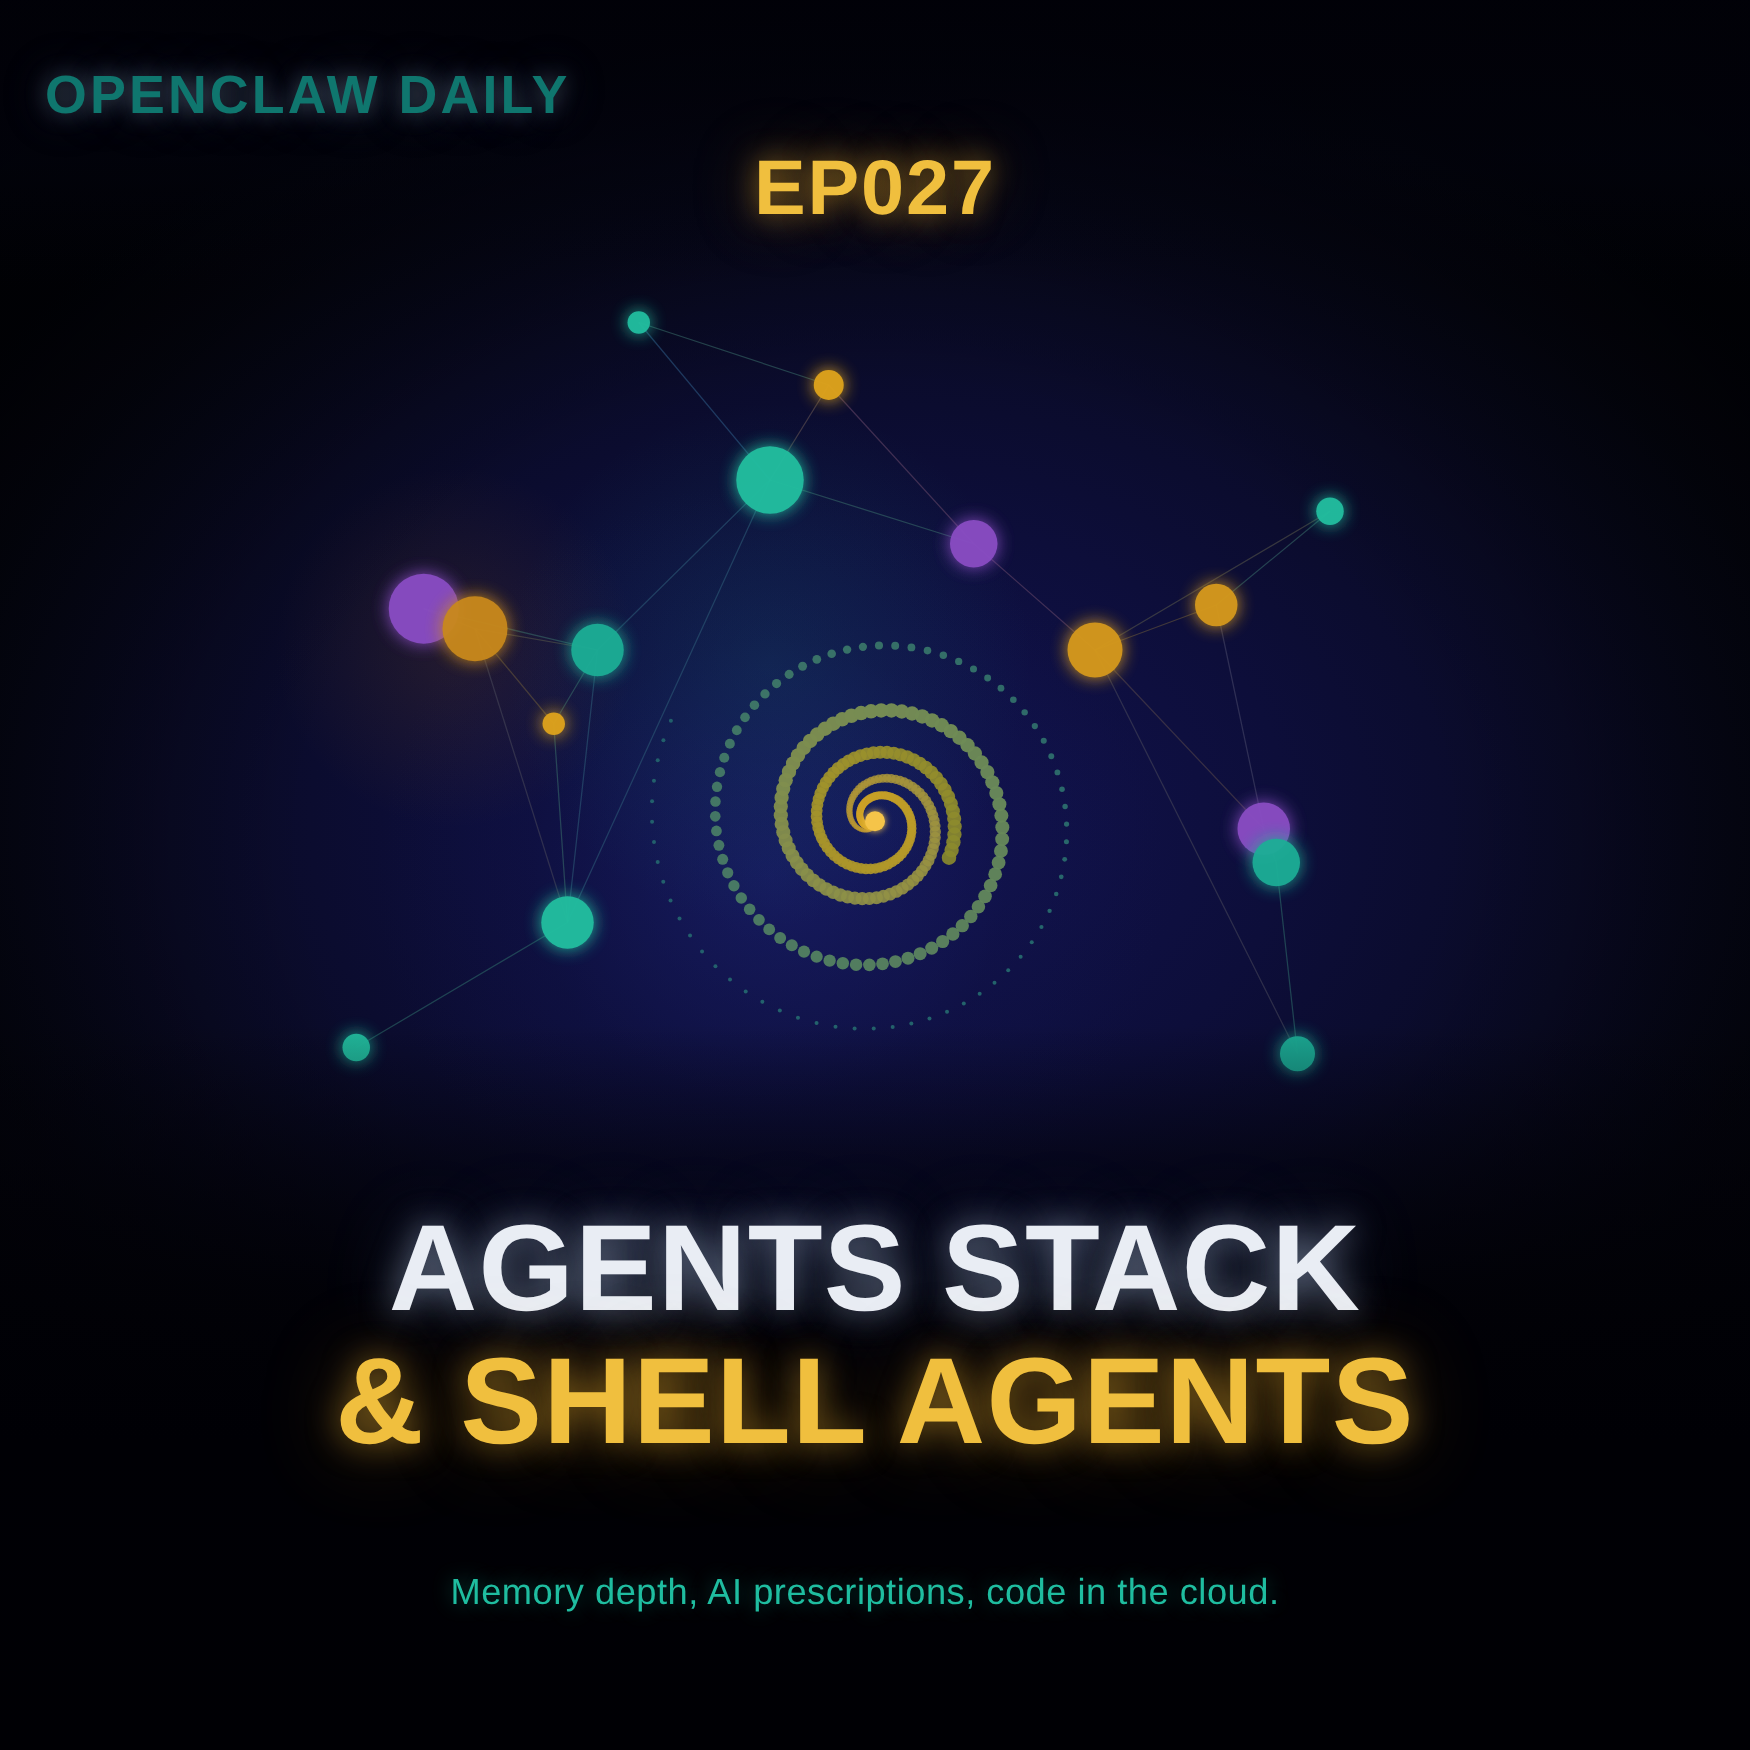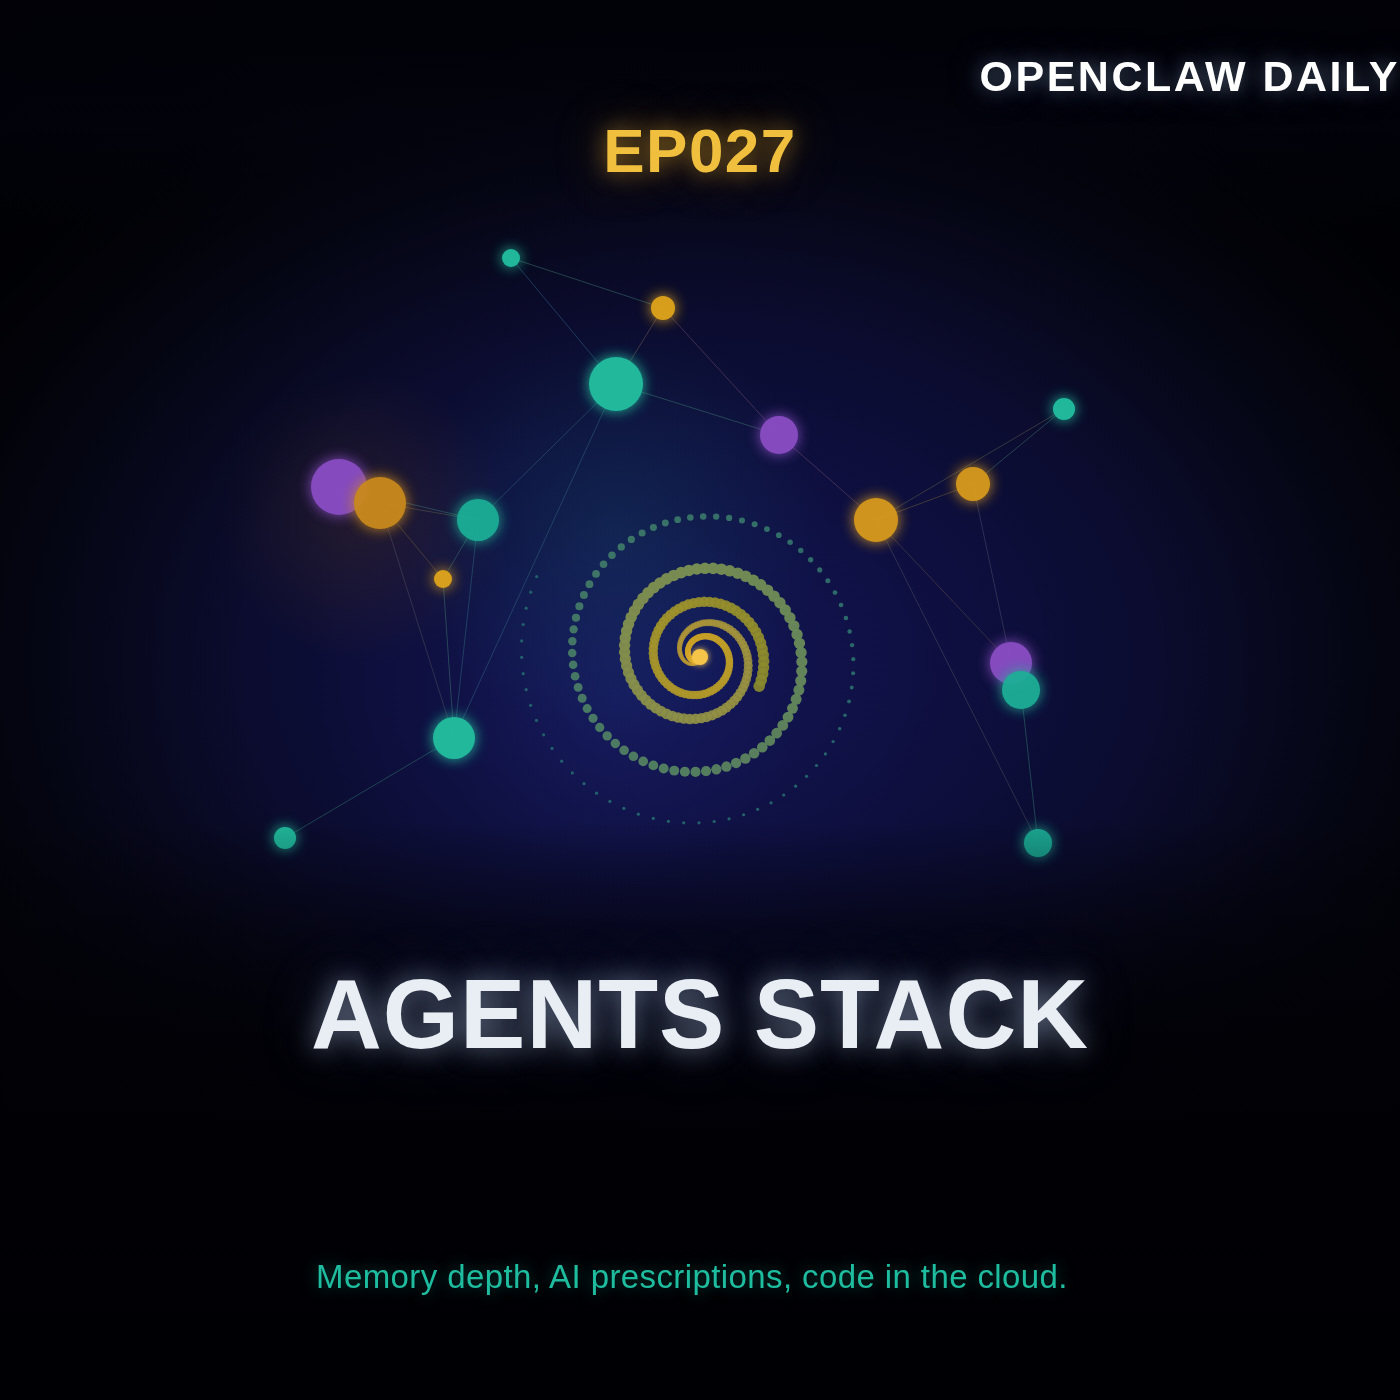--- a/index.html
+++ b/index.html
@@ -72,26 +72,27 @@
     inset: 0;
     width: 1400px;
     height: 1400px;
   }
 
   
   .kicker {
     position: absolute;
     left: 0; right: 0;
     top: 52px;
-    text-align: right;
+    text-align: left;
     font-size: 43px;
     font-weight: bold;
     letter-spacing: 2.5px;
-    color: #ffffff;
+    color: #0f766e;
     text-shadow: 0 0 18px rgba(150,175,205,0.45), 0 0 42px rgba(90,120,170,0.30);
+    padding-left: 36px;
   }
   .episode {
     position: absolute;
     left: 0; right: 0;
     top: 115px;
     text-align: center;
     font-size: 62px;
     font-weight: bold;
     letter-spacing: 1.5px;
     color: #f0bf3e;
@@ -117,21 +118,21 @@
     letter-spacing: 1px;
     line-height: 1.08;
     color: #f0bf3e;
     text-shadow: 0 0 26px rgba(240,180,50,0.52), 0 0 66px rgba(220,150,30,0.36);
   }
   .subtitle {
     position: absolute;
     left: 0; right: 16px;
     top: 1258px;
     text-align: center;
-    font-size: 33px;
+    font-size: 29px;
     font-weight: normal;
     letter-spacing: 0.4px;
     color: #1fbda0;
     text-shadow: 0 0 16px rgba(30,190,160,0.40);
   }
 </style>
 </head>
 <body>
 
 <div id="poster">
@@ -562,17 +563,18 @@
   </svg>
 
   <div class="bg-fade-bottom"></div>
   <div class="bg-fade-top"></div>
 
   <div class="kicker">OPENCLAW DAILY</div>
   <div class="episode">EP027</div>
 
   <div class="title-block">
     <div class="title-line-1">AGENTS STACK</div>
+    <div class="title-line-2">&amp; SHELL AGENTS</div>
   </div>
 
   <div class="subtitle">Memory depth, AI prescriptions, code in the cloud.</div>
 
 </div>
 
 </body></html>

